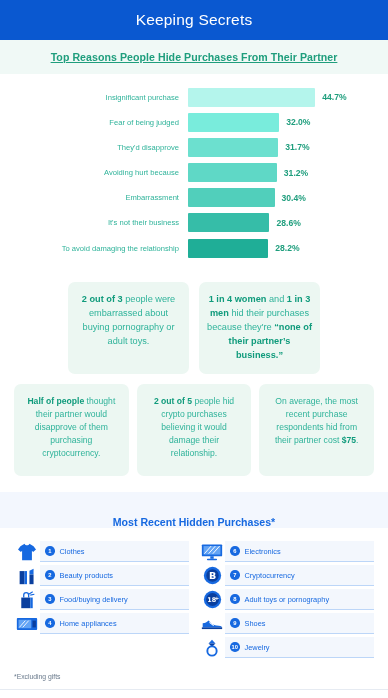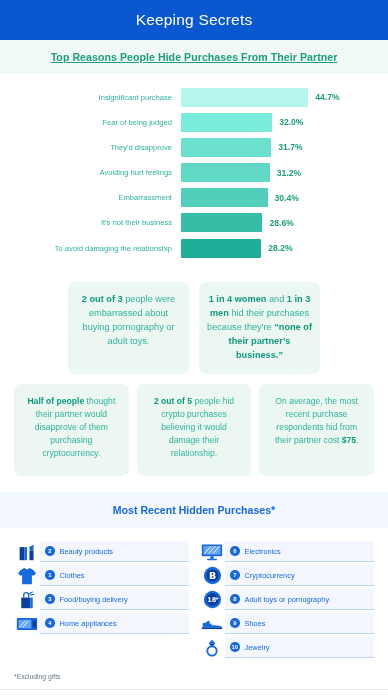--- a/index.html
+++ b/index.html
@@ -23,21 +23,21 @@
   
   .mint-band {
     height: 34px; background: #f0f9f6;
     display: flex; align-items: center; justify-content: center;
   }
   .mint-band .t {
     color: #1f9e7d; font-size: 10.6px; font-weight: bold; letter-spacing: .05px; text-decoration: underline;
   }
 
   
-  .chart { padding: 12px 0 6px 5px; }
+  .chart { padding: 12px 0 6px 12px; }
   .bar-row { display: flex; align-items: center; height: 22px; margin-bottom: 3.2px; }
   .bar-label {
     width: 176px; text-align: right; padding-right: 9px;
     font-size: 7.6px; color: #2fb39a; white-space: nowrap;
   }
   .bar-track { flex: 1; display: flex; align-items: center; }
   .bar {
     height: 19px; border-radius: 1px;
   }
   .bar-val {
@@ -57,21 +57,21 @@
     padding: 11px 8px; text-align: center;
     color: #2fb39a; font-size: 9.2px; line-height: 1.52;
   }
   .cards-top .card { flex: 1; min-height: 86px; }
   .cards-bot .card { flex: 1; min-height: 92px; font-size: 8.6px; }
   .card b { color: #109b7c; font-weight: bold; text-align: center; }
 
   
   .blue-band {
     height: 36px; background: #f3f7fe; margin-top: 16px;
-    display: flex; align-items: center; justify-content: center;
+    display: flex; align-items: flex-end; justify-content: center;
   }
   .blue-band .t {
     color: #1769e0; font-size: 10.6px; font-weight: bold;
   }
   .lists { display: flex; padding: 12px 14px 0 14px; gap: 10px; }
   .list-col { flex: 1; }
   .item {
     display: flex; align-items: center; height: 23px; margin-bottom: 1px;
   }
   .item-icon {
@@ -132,21 +132,21 @@
         </div>
       </div>
       <div class="bar-row">
         <div class="bar-label">They'd disapprove</div>
         <div class="bar-track">
           <div class="bar" style="width: 90.2761px; background: rgb(108, 224, 207);"></div>
           <div class="bar-val">31.7%</div>
         </div>
       </div>
       <div class="bar-row">
-        <div class="bar-label">Avoiding hurt feelings</div>
+        <div class="bar-label">Avoiding hurt because</div>
         <div class="bar-track">
           <div class="bar" style="width: 88.8522px; background: rgb(95, 216, 198);"></div>
           <div class="bar-val">31.2%</div>
         </div>
       </div>
       <div class="bar-row">
         <div class="bar-label">Embarrassment</div>
         <div class="bar-track">
           <div class="bar" style="width: 86.5739px; background: rgb(81, 207, 187);"></div>
           <div class="bar-val">30.4%</div>
@@ -180,40 +180,40 @@
 
   <div class="blue-band">
     <div class="t">Most Recent Hidden Purchases*</div>
   </div>
 
   <div class="lists">
     <div class="list-col" id="list-left">
         <div class="item">
           <div class="item-icon">
             <svg width="20" height="18" viewBox="0 0 24 22">
+              <path d="M9 1 L4 4 L1 8 L4.5 11 L6 9.5 V21 H18 V9.5 L19.5 11 L23 8 L20 4 L15 1 C14 3.5 10 3.5 9 1z" fill="#1769e0"></path>
+            </svg>
+          </div>
+          <div class="item-body">
+            <div class="num">1</div>
+            <div class="item-label">Clothes</div>
+          </div>
+        </div>
+        <div class="item">
+          <div class="item-icon">
+            <svg width="20" height="18" viewBox="0 0 24 22">
               <rect x="3" y="5" width="6" height="16" fill="#0a3f9e"></rect>
               <rect x="9" y="5" width="3" height="16" fill="#1769e0"></rect>
               <rect x="15" y="9" width="5" height="12" fill="#0a3f9e"></rect>
               <path d="M15 9 V4.5 L20 2 V9z" fill="#1769e0"></path>
             </svg>
           </div>
           <div class="item-body">
             <div class="num">2</div>
             <div class="item-label">Beauty products</div>
-          </div>
-        </div>
-        <div class="item">
-          <div class="item-icon">
-            <svg width="20" height="18" viewBox="0 0 24 22">
-              <path d="M9 1 L4 4 L1 8 L4.5 11 L6 9.5 V21 H18 V9.5 L19.5 11 L23 8 L20 4 L15 1 C14 3.5 10 3.5 9 1z" fill="#1769e0"></path>
-            </svg>
-          </div>
-          <div class="item-body">
-            <div class="num">1</div>
-            <div class="item-label">Clothes</div>
           </div>
         </div>
         <div class="item">
           <div class="item-icon">
             <svg width="20" height="18" viewBox="0 0 24 22">
               <path d="M5 8 H16 V21 H5z" fill="#0a3f9e"></path>
               <path d="M16 8 H19 V21 H16z" fill="#1769e0"></path>
               <path d="M8 8 V5 a3 3 0 0 1 6 0 V8" fill="none" stroke="#1769e0" stroke-width="1.6"></path>
               <path d="M14 4 L19 1 M16 5 L21 4" stroke="#1769e0" stroke-width="1.4"></path>
             </svg>

